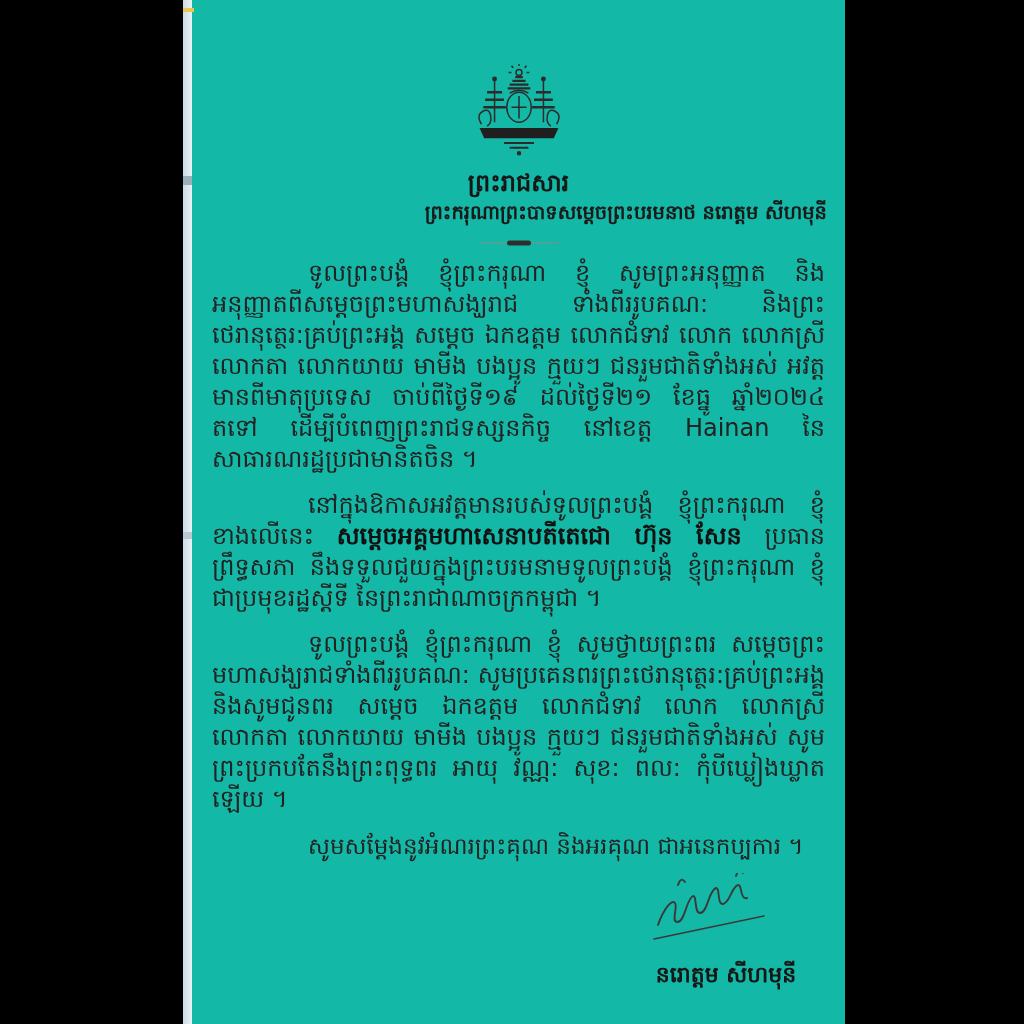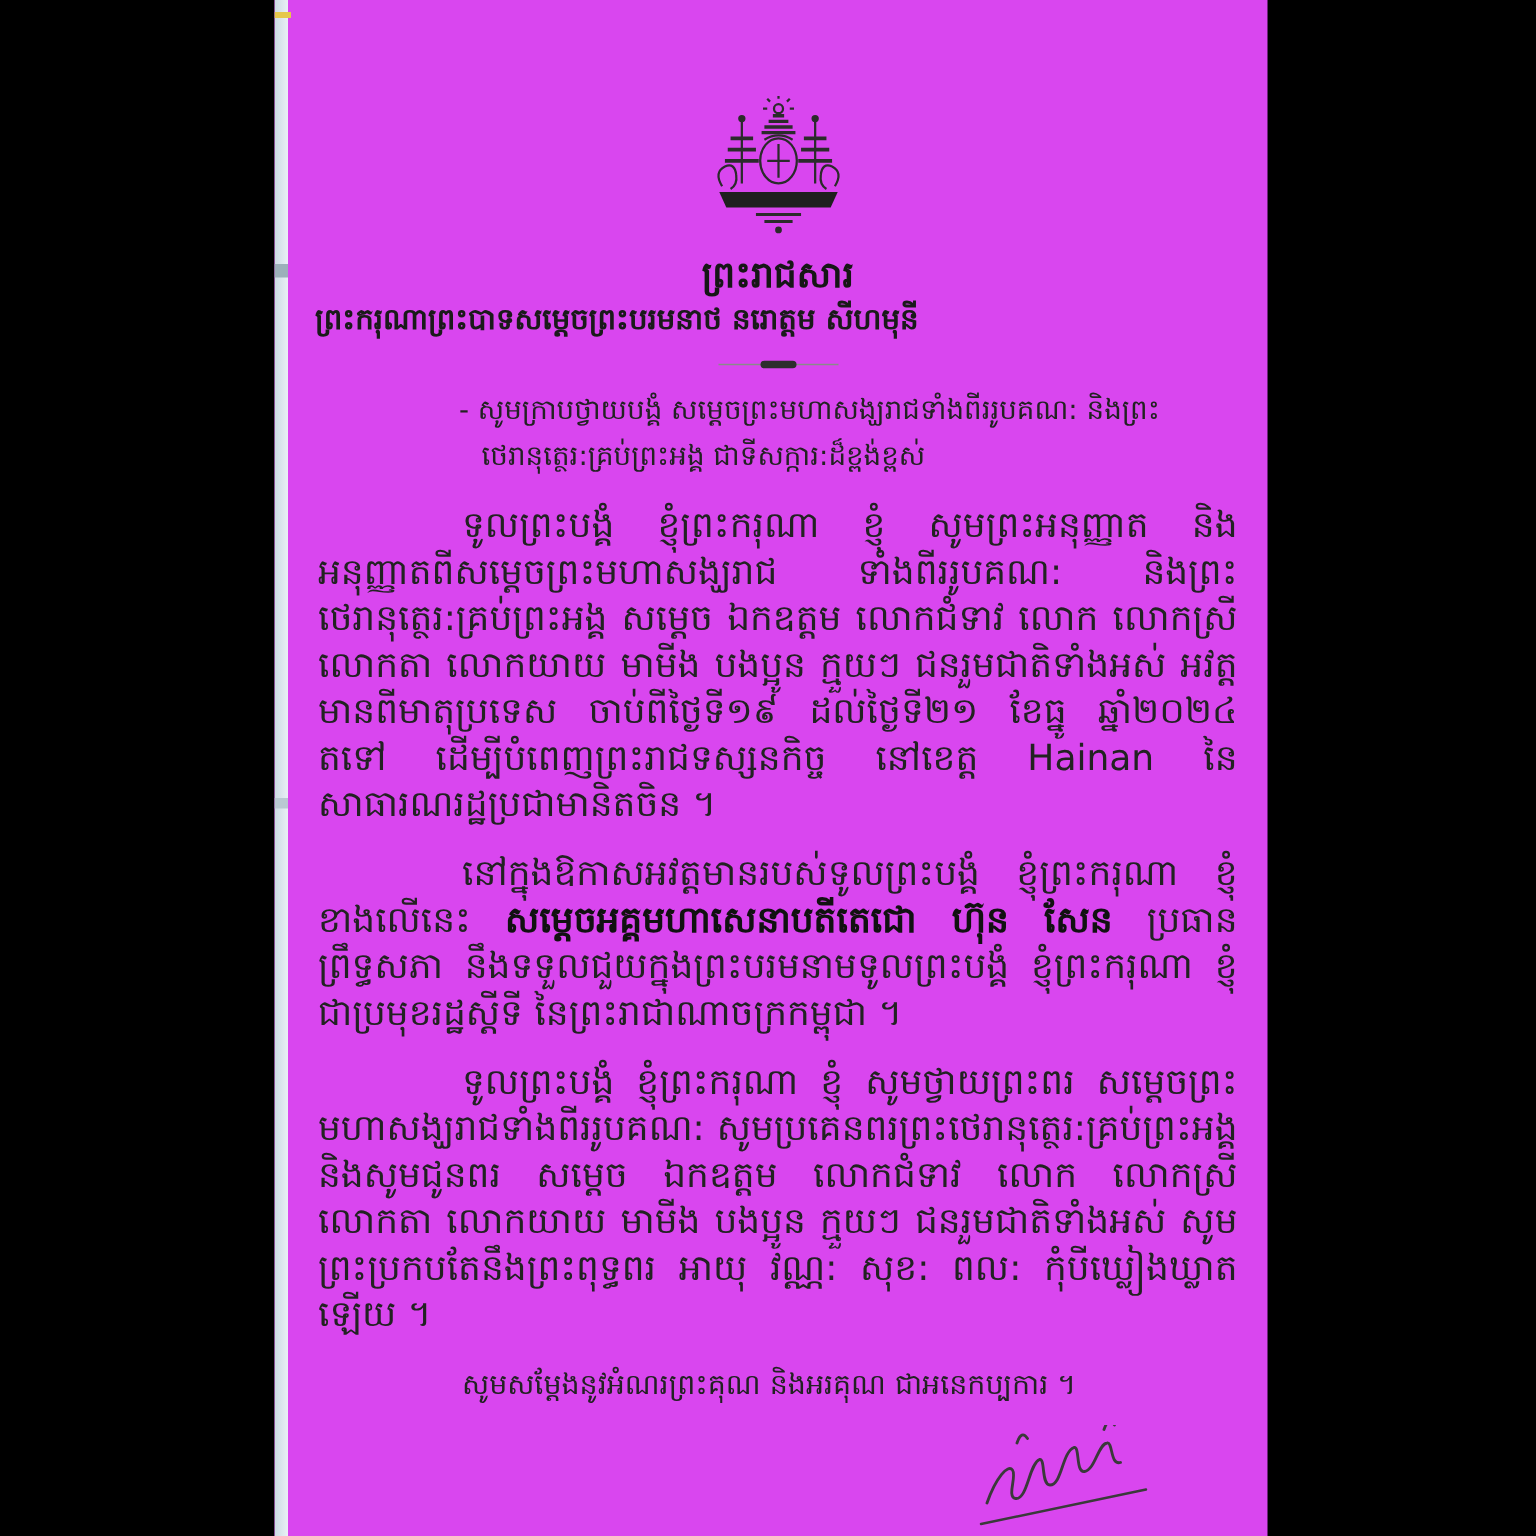--- a/index.html
+++ b/index.html
@@ -6,21 +6,21 @@
   body {
     width:1024px; height:1024px;
     background:#000000;
     position:relative;
     overflow:hidden;
     font-family:"DejaVu Sans", sans-serif;
   }
   .page {
     position:absolute; left:183px; top:0;
     width:662px; height:1024px;
-    background:#d946ef;
+    background:#14b8a6;
     overflow:hidden;
   }
   .edge-strip {
     position:absolute; left:0; top:0; width:9px; height:1024px;
     background:linear-gradient(to right, #ccdbe4, #e9f1f5);
   }
   .edge-dash-yellow {
     position:absolute; left:0; top:8px; width:11px; height:4px;
     background:#e6c84c;
   }
@@ -36,39 +36,39 @@
     position:absolute; left:0; top:0; right:0; bottom:0;
     padding:0 18px 0 27px;
     color:#1d1d1d;
   }
   .emblem-wrap { text-align:center; margin-top:64px; }
   .doc-title {
     text-align:center; font-weight:700; font-size:24px;
     margin-top:6px; line-height:30px; color:#161616;
   }
   .doc-subtitle {
-    text-align:left; font-weight:700; font-size:19.5px;
+    text-align:right; font-weight:700; font-size:19.5px;
     line-height:30px; color:#1a1a1a;
   }
   .ornament-wrap { text-align:center; margin-top:4px; height:10px; }
   .salutations { margin:16px 0 0 96px; width:520px; }
   .salutation {
     font-size:18.5px; line-height:31px;
     padding-left:15px; text-indent:-15px;
     text-align:left; color:#222;
   }
   .para {
     margin:15px 2px 0 2px;
     font-size:24px; line-height:31px;
     text-align:justify; text-indent:96px; color:#222;
   }
   .bold-seg { font-weight:700; color:#111; }
   .closing {
     margin:16px 2px 0 2px;
-    font-size:19px; line-height:30px;
+    font-size:23px; line-height:30px;
     text-indent:96px; color:#222;
   }
   .sig-block { position:relative; height:150px; }
   .sig-scrawl { position:absolute; left:438px; top:12px; }
   .sig-name {
     position:absolute; left:366px; top:100px; width:300px;
     text-align:center; font-weight:700; font-size:22px; color:#161616;
   }
 </style>
 </head>
@@ -117,21 +117,20 @@
     <div class="doc-subtitle">ព្រះករុណាព្រះបាទសម្តេចព្រះបរមនាថ នរោត្តម សីហមុនី</div>
 
     <div class="ornament-wrap">
       <svg width="84" height="8" viewBox="0 0 84 8">
         <line x1="2" y1="4" x2="82" y2="4" stroke="#8a8a8a" stroke-width="1"></line>
         <rect x="30" y="1.5" width="24" height="5" rx="2.5" fill="#2e2e2e"></rect>
       </svg>
     </div>
 
     <div class="salutations">
-      <div class="salutation">- សូមក្រាបថ្វាយបង្គំ សម្តេចព្រះមហាសង្ឃរាជទាំងពីររូបគណ: និងព្រះថេរានុត្ថេរ:គ្រប់ព្រះអង្គ ជាទីសក្ការ:ដ៏ខ្ពង់ខ្ពស់</div>
     </div>
 
     <div class="para">ទូលព្រះបង្គំ ខ្ញុំព្រះករុណា ខ្ញុំ សូមព្រះអនុញ្ញាត និងអនុញ្ញាតពីសម្តេចព្រះមហាសង្ឃរាជ ទាំងពីររូបគណ: និងព្រះថេរានុត្ថេរ:គ្រប់ព្រះអង្គ សម្តេច ឯកឧត្តម លោកជំទាវ លោក លោកស្រី លោកតា លោកយាយ មាមីង បងប្អូន ក្មួយៗ ជនរួមជាតិទាំងអស់ អវត្តមានពីមាតុប្រទេស ចាប់ពីថ្ងៃទី១៩ ដល់ថ្ងៃទី២១ ខែធ្នូ ឆ្នាំ២០២៤ តទៅ ដើម្បីបំពេញព្រះរាជទស្សនកិច្ច នៅខេត្ត Hainan នៃសាធារណរដ្ឋប្រជាមានិតចិន ។</div>
 
     <div class="para"><span>នៅក្នុងឱកាសអវត្តមានរបស់ទូលព្រះបង្គំ ខ្ញុំព្រះករុណា ខ្ញុំ ខាងលើនេះ </span><span class="bold-seg">សម្តេចអគ្គមហាសេនាបតីតេជោ </span><span class="bold-seg">ហ៊ុន សែន</span><span> ប្រធានព្រឹទ្ធសភា នឹងទទួលជួយក្នុងព្រះបរមនាមទូលព្រះបង្គំ ខ្ញុំព្រះករុណា ខ្ញុំ ជាប្រមុខរដ្ឋស្តីទី នៃព្រះរាជាណាចក្រកម្ពុជា ។</span></div>
 
     <div class="para">ទូលព្រះបង្គំ ខ្ញុំព្រះករុណា ខ្ញុំ សូមថ្វាយព្រះពរ សម្តេចព្រះមហាសង្ឃរាជទាំងពីររូបគណ: សូមប្រគេនពរព្រះថេរានុត្ថេរ:គ្រប់ព្រះអង្គ និងសូមជូនពរ សម្តេច ឯកឧត្តម លោកជំទាវ លោក លោកស្រី លោកតា លោកយាយ មាមីង បងប្អូន ក្មួយៗ ជនរួមជាតិទាំងអស់ សូមព្រះប្រកបតែនឹងព្រះពុទ្ធពរ អាយុ វណ្ណ: សុខ: ពល: កុំបីឃ្លៀងឃ្លាតឡើយ ។</div>
 
     <div class="closing">សូមសម្តែងនូវអំណរព្រះគុណ និងអរគុណ ជាអនេកប្បការ ។</div>
 

